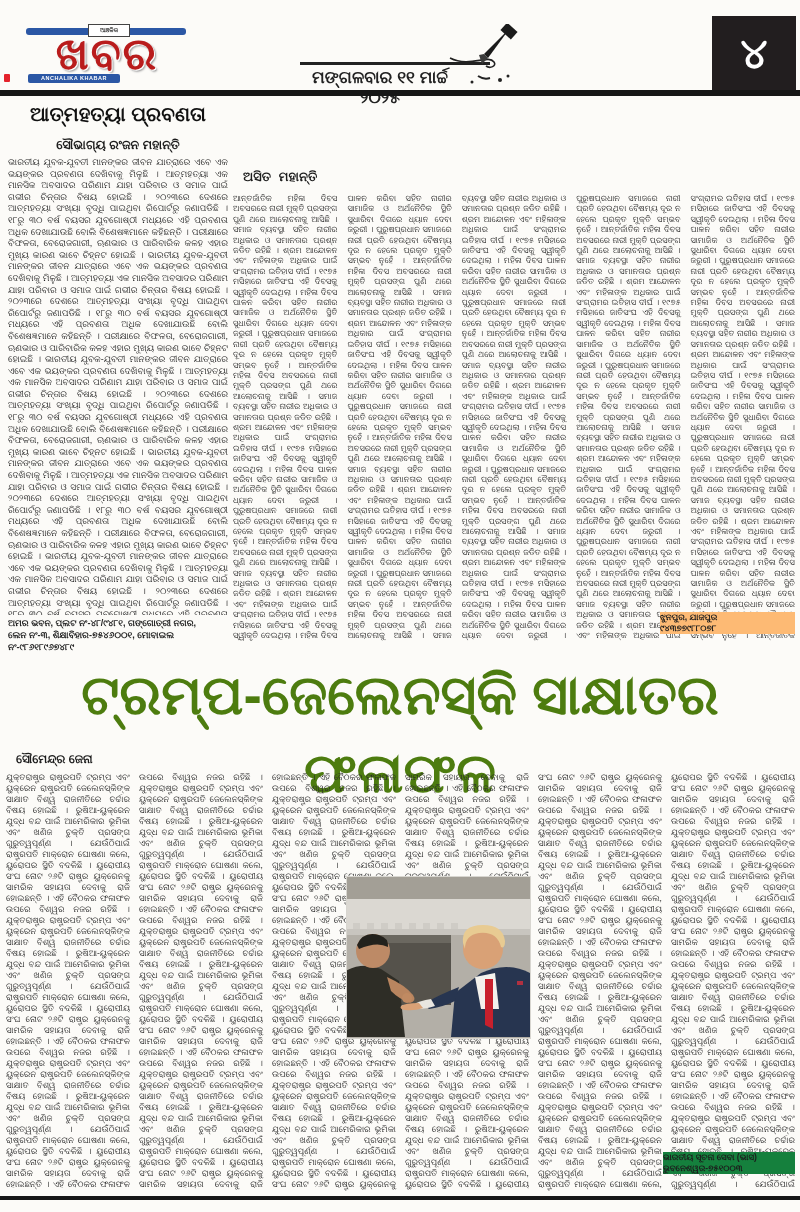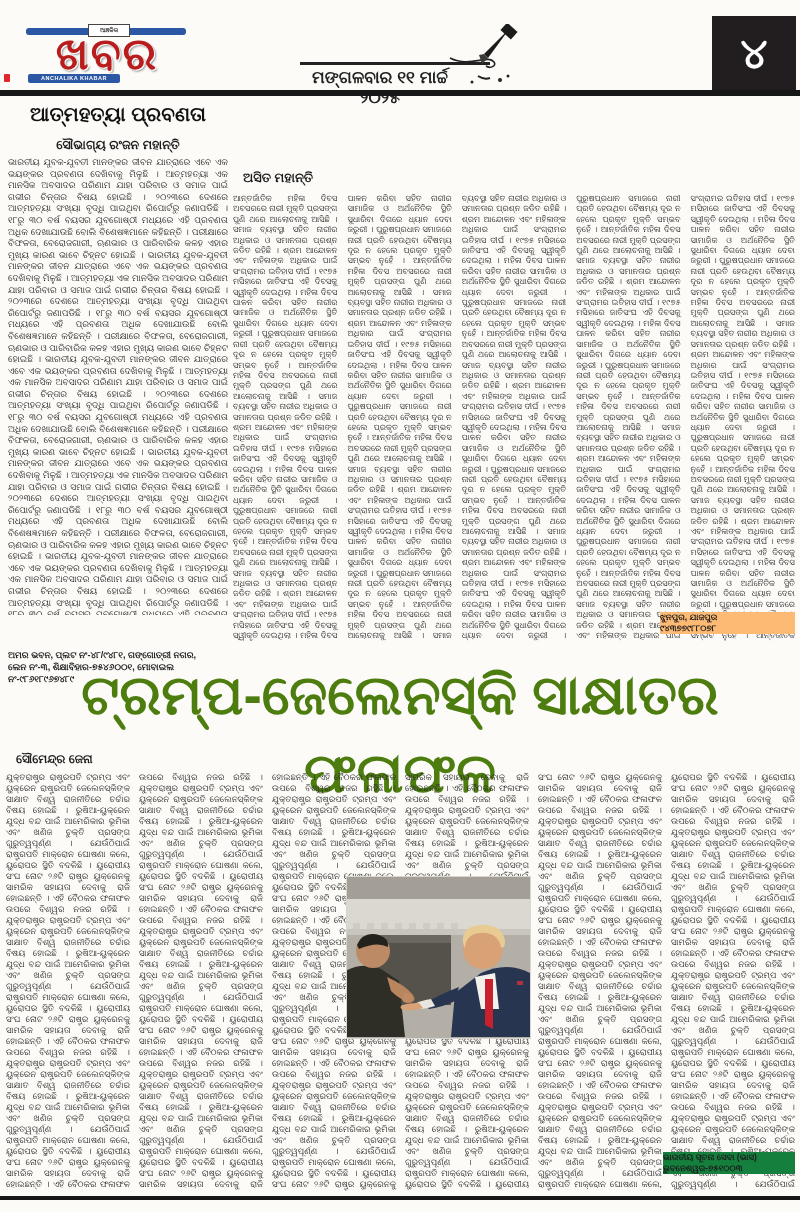--- a/index.html
+++ b/index.html
@@ -24,23 +24,23 @@
   .pen-svg{position:absolute;left:448px;top:24px;}
   .page-num-box{position:absolute;left:712px;top:16px;width:84px;height:75px;background:#221e1f;
                 color:#fff;font-size:42px;font-weight:bold;display:flex;align-items:center;justify-content:center;}
   .head-rule{position:absolute;left:0;top:90px;width:800px;height:6px;background:#171717;}
   
   .lh{font-weight:900;color:#111;}
   .left-art-headline{position:absolute;left:6px;top:98px;width:224px;text-align:center;font-size:20px;line-height:32px;}
   .left-art-byline{position:absolute;left:6px;top:138px;width:224px;text-align:center;font-size:12.5px;font-weight:bold;}
   .left-art-body{position:absolute;left:8px;top:157px;width:220px;height:458px;overflow:hidden;
                  font-size:9px;line-height:11.6px;text-align:justify;color:#262626;}
-  .left-art-footer{position:absolute;left:8px;top:649px;width:220px;font-size:9px;line-height:12px;font-weight:bold;color:#222;}
+  .left-art-footer{position:absolute;left:8px;top:617px;width:220px;font-size:9px;line-height:12px;font-weight:bold;color:#222;}
   .edit-headline{position:absolute;left:233px;top:96px;width:562px;text-align:center;font-size:37px;line-height:44px;}
-  .edit-byline{position:absolute;left:243px;top:170px;width:120px;font-size:13px;font-weight:bold;}
+  .edit-byline{position:absolute;left:243px;top:170px;width:120px;font-size:13px;font-weight:bold;font-family:Liberation Mono, monospace;}
   .edit-cols{position:absolute;left:233px;top:194px;width:562px;height:452px;overflow:hidden;
              column-count:5;column-gap:10px;column-fill:auto;
              font-size:8.2px;line-height:10.4px;text-align:justify;color:#2a2a2a;}
   .edit-signoff{position:absolute;left:660px;top:612px;width:135px;background:#fdba74;
                 font-size:8.6px;line-height:11px;font-weight:bold;}
   
   .trump-headline{position:absolute;left:0;top:656px;width:800px;text-align:center;
                   font-size:55px;line-height:78px;font-weight:900;color:#4d7c0f;}
   .trump-byline{position:absolute;left:16px;top:752px;width:150px;font-size:12px;font-weight:bold;}
   .trump-cols{position:absolute;left:6px;top:772px;width:789px;height:420px;overflow:hidden;

